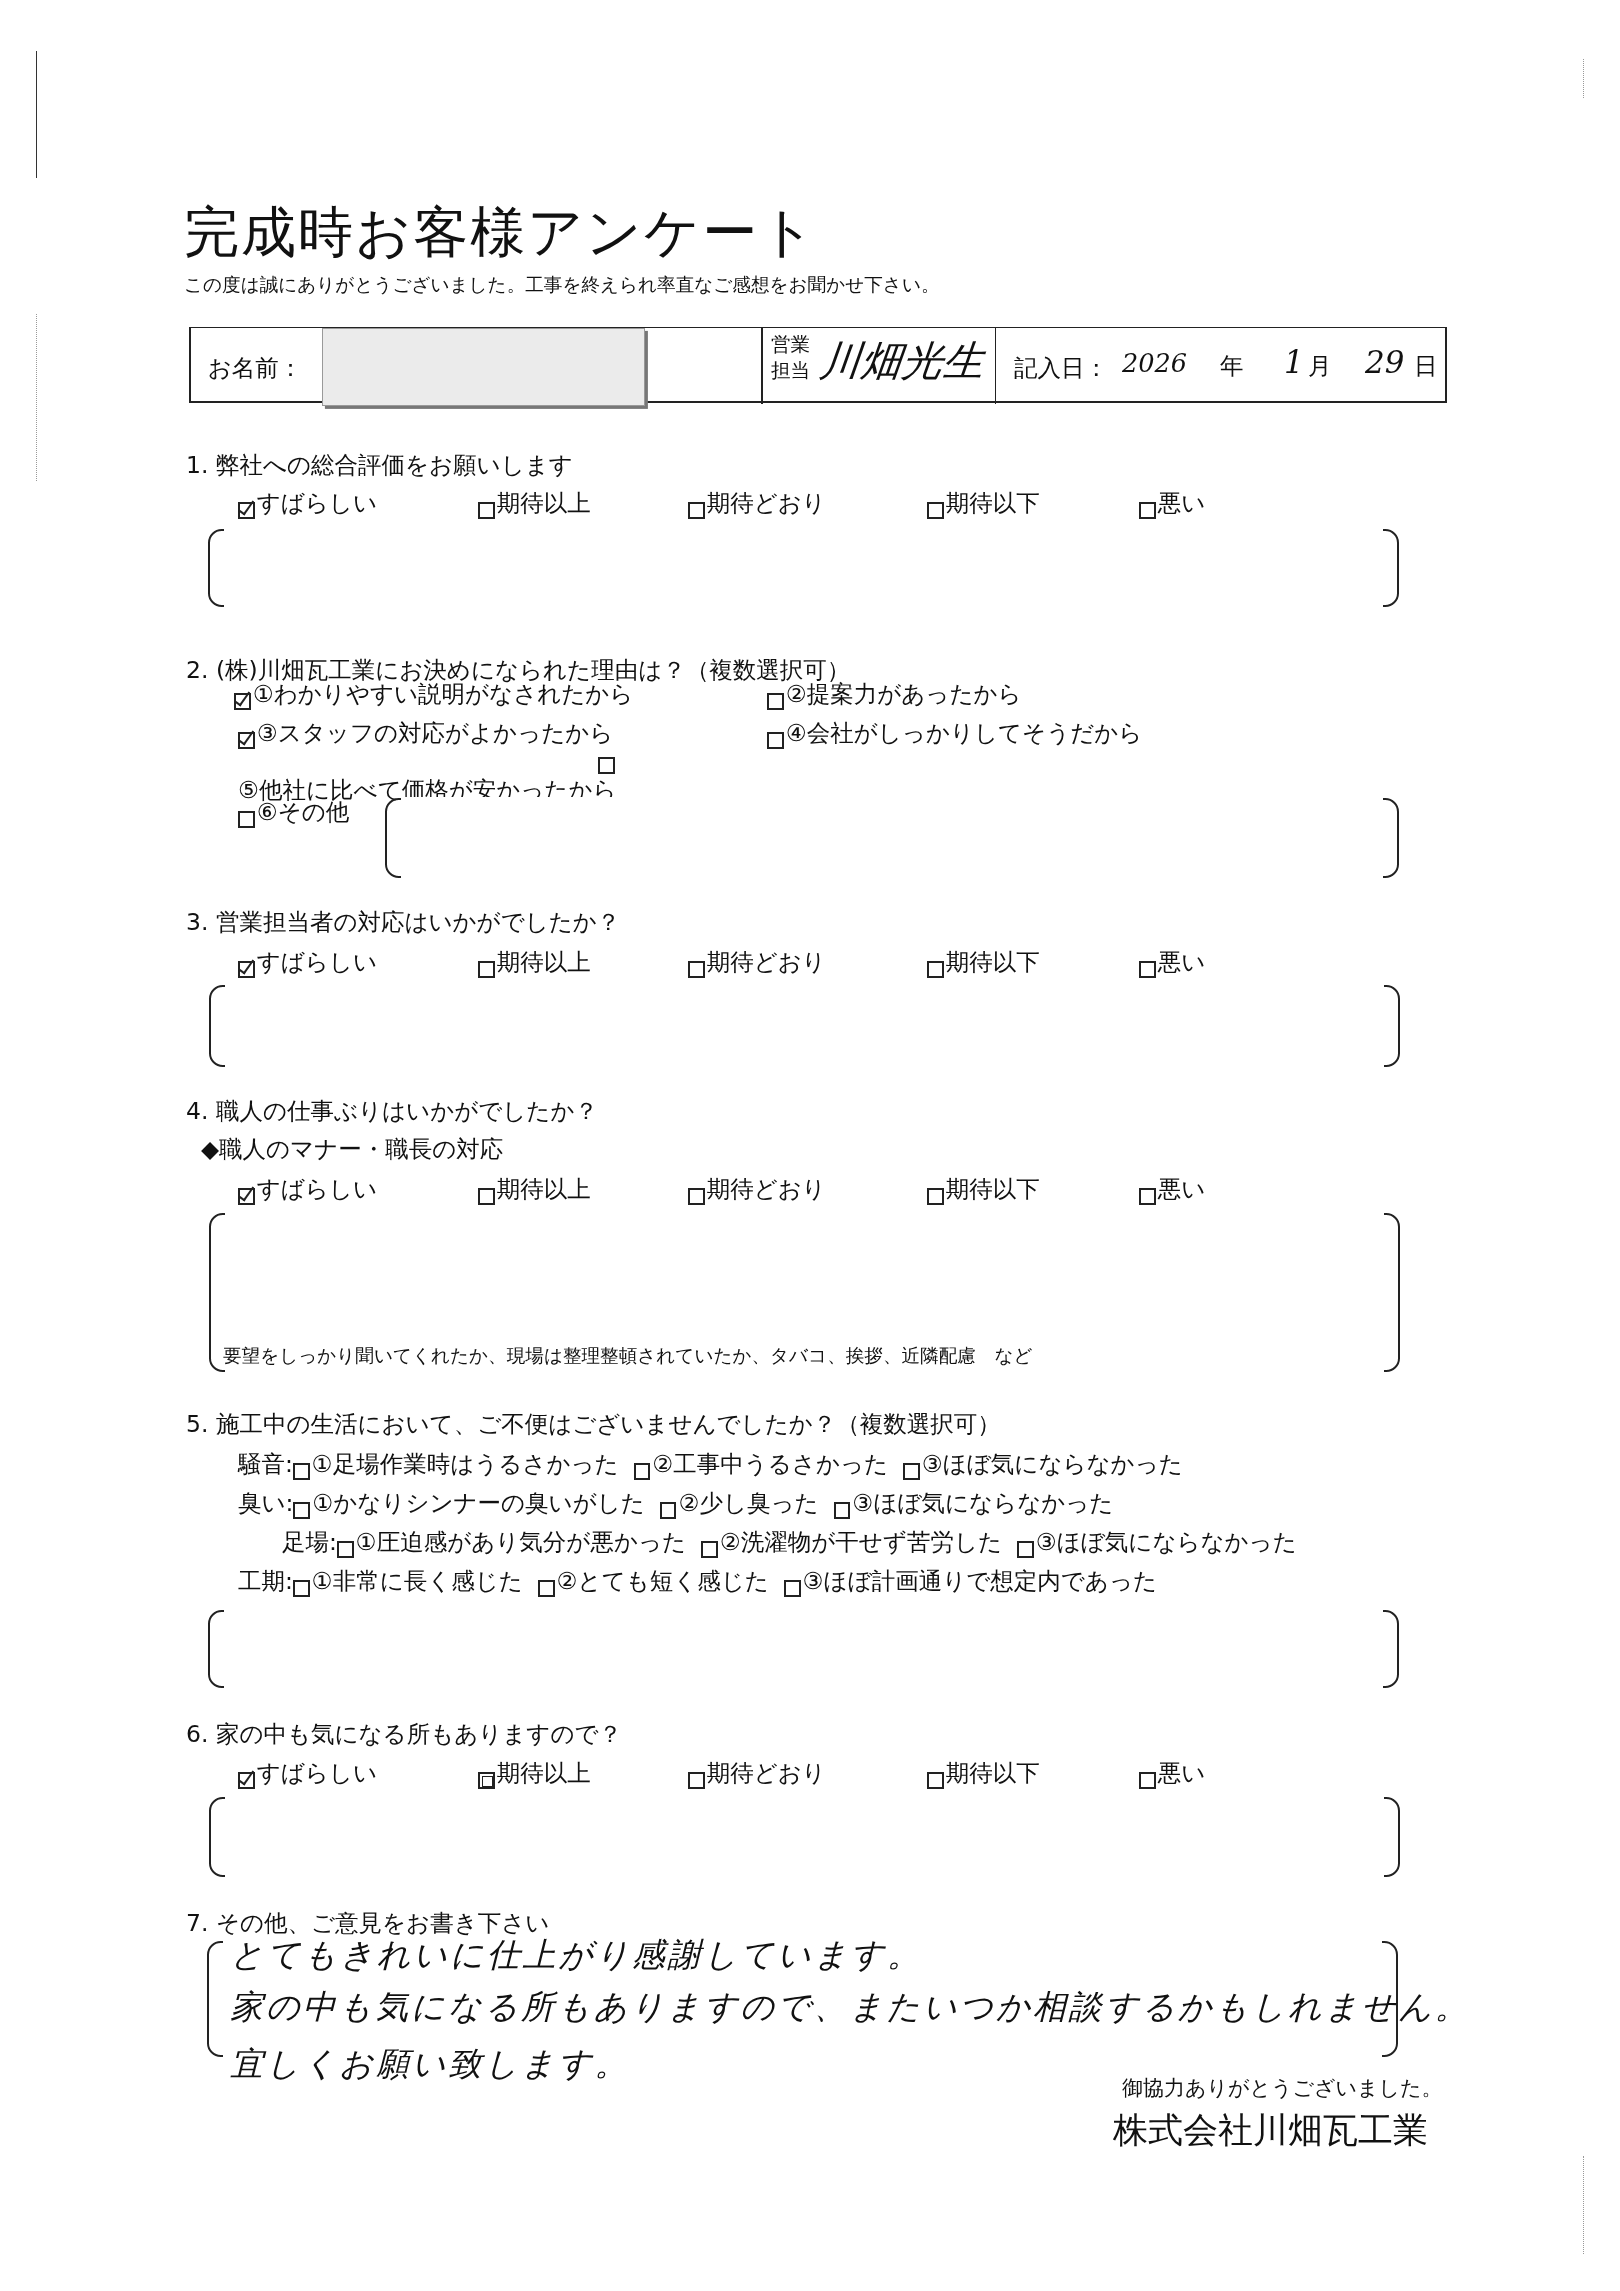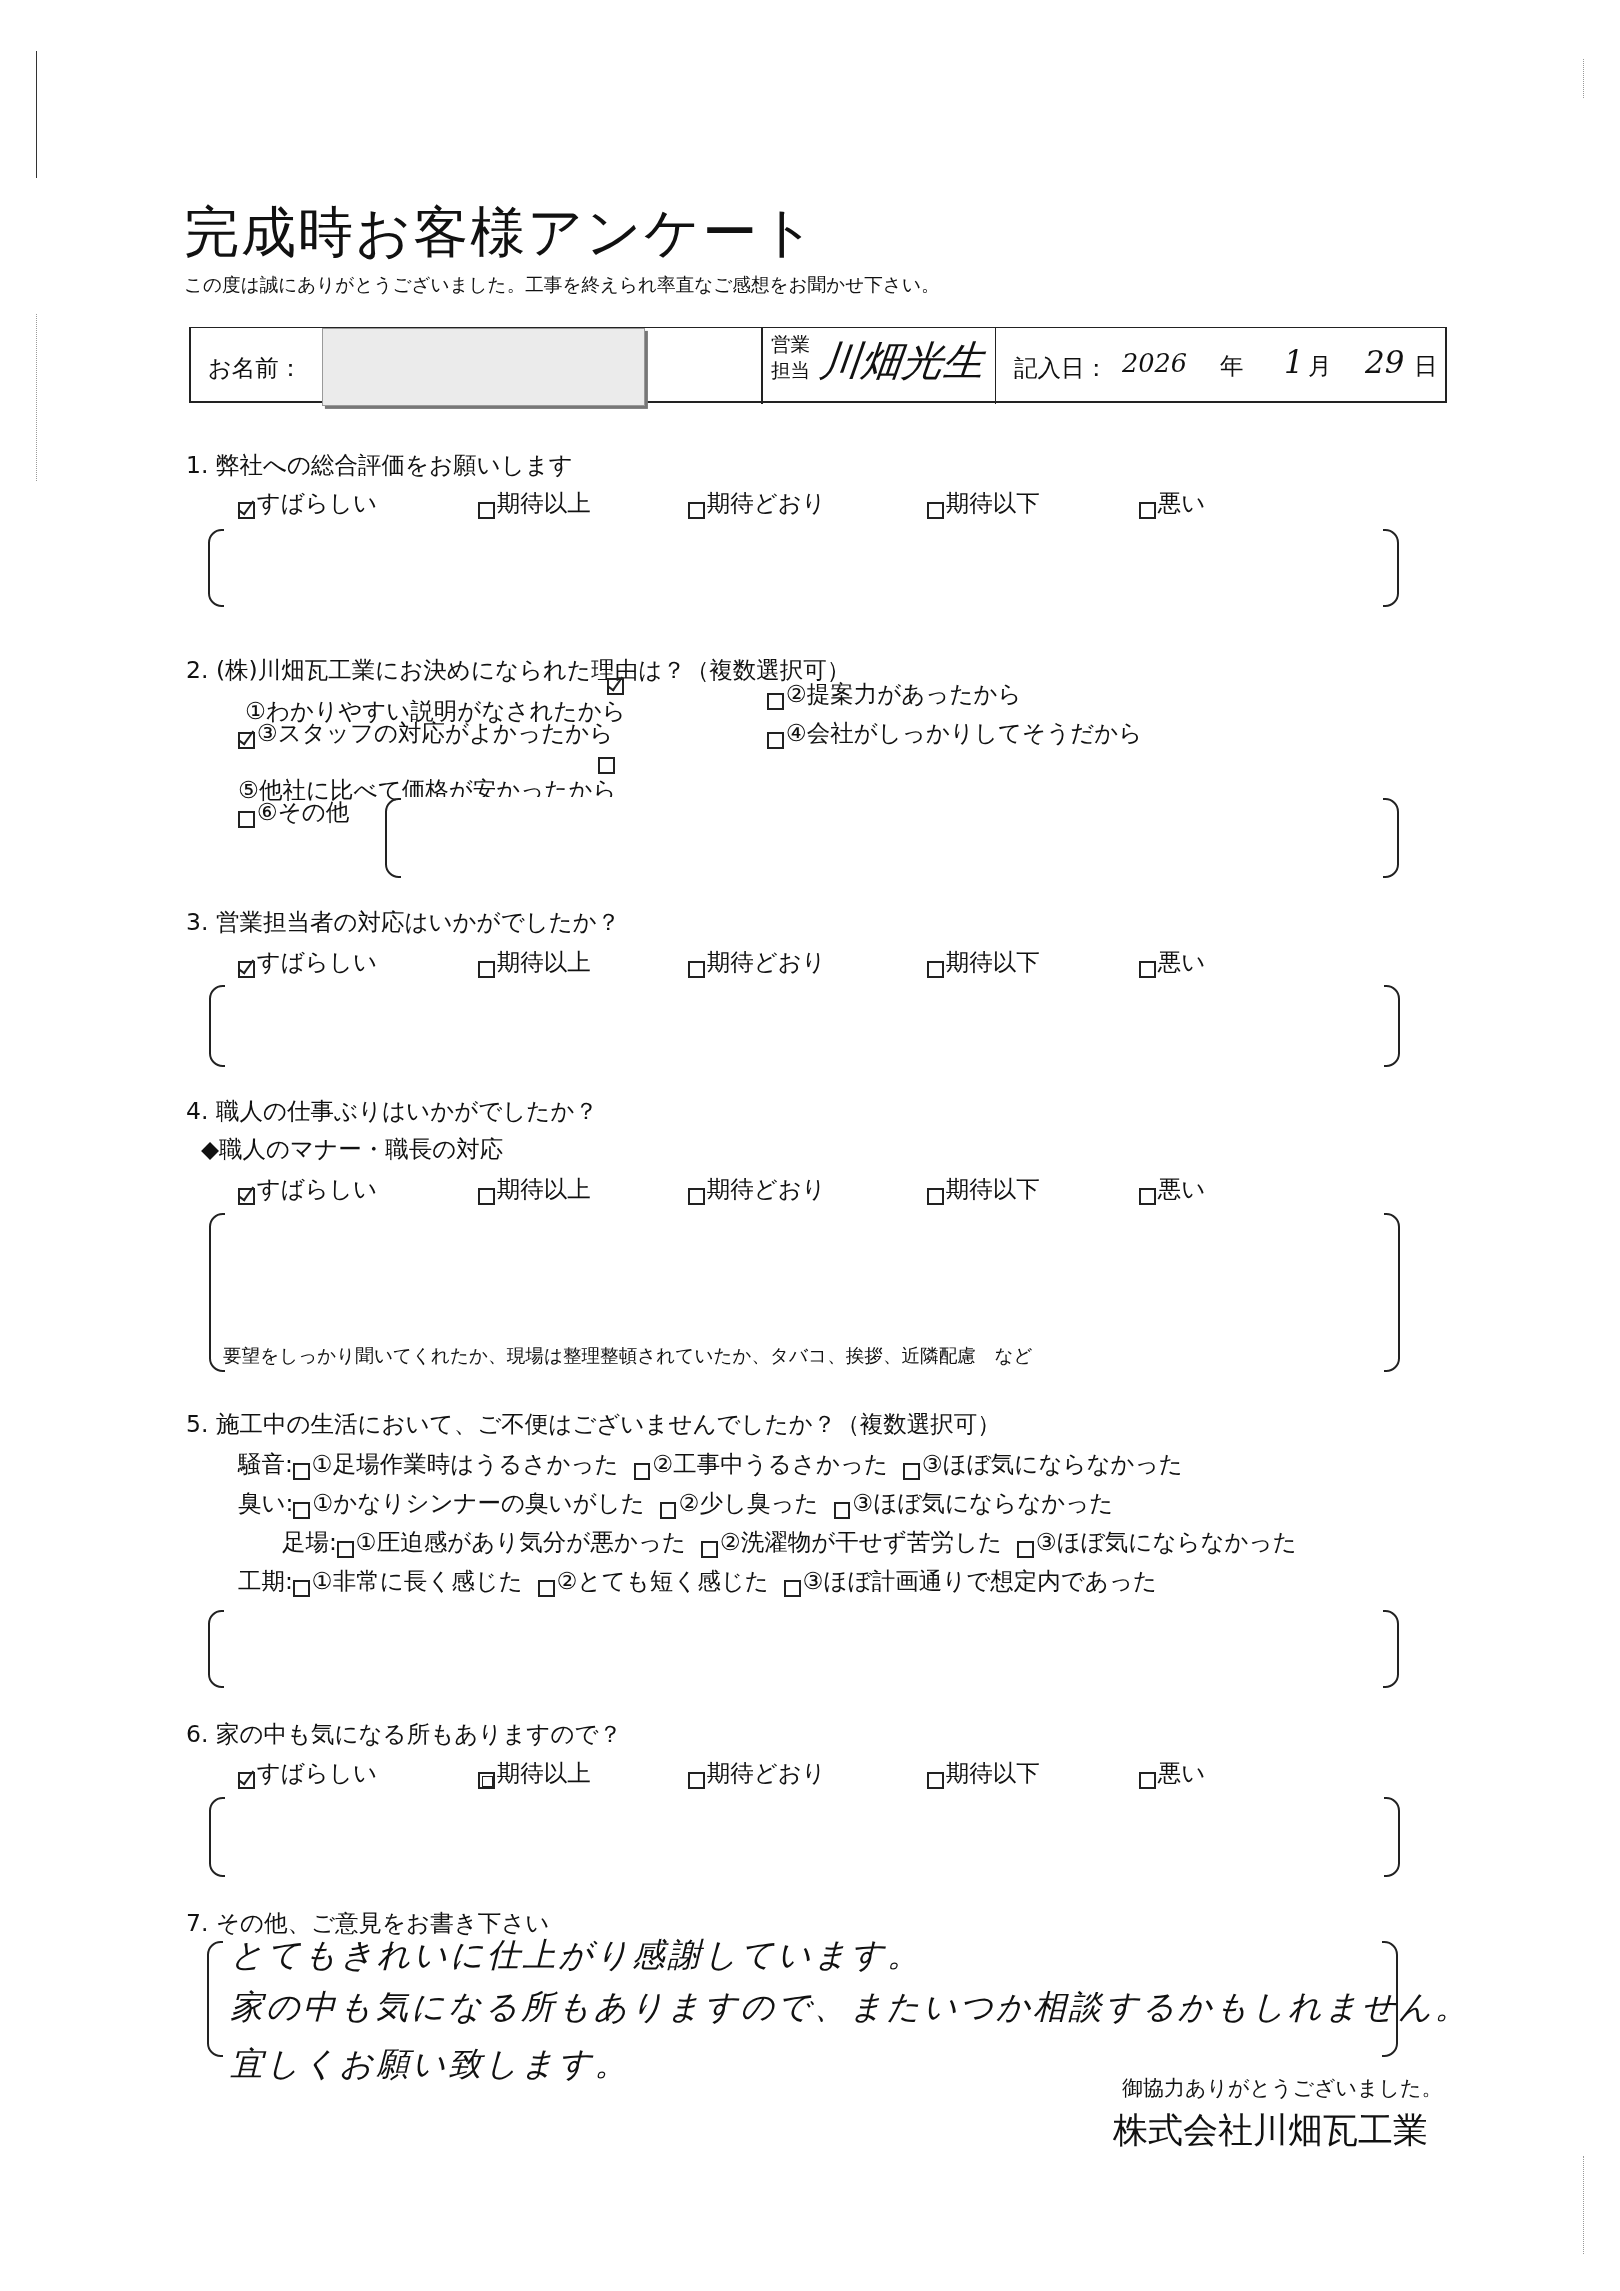--- a/index.html
+++ b/index.html
@@ -93,21 +93,21 @@
     <span class="cb"></span>
     <span>悪い</span>
   </div>
 <div class="bracket" style="left:208px;top:529px;width:1191px;height:78px;">
     <div class="mask"></div>
   </div>
 
 <div class="abs q-title" style="left:186px;top:654px;">
   <span>2.</span>&nbsp;<span>(株)川畑瓦工業にお決めになられた理由は？（複数選択可）</span>
 </div>
-<div class="abs opt" style="left:245px;top:678px;flex-direction:column;">
+<div class="abs opt" style="left:234px;top:678px;">
     <span class="cb checked"></span>
     <span>①わかりやすい説明がなされたから</span>
   </div>
 <div class="abs opt" style="left:767px;top:678px;">
     <span class="cb"></span>
     <span>②提案力があったから</span>
   </div>
 <div class="abs opt" style="left:238px;top:717px;">
     <span class="cb checked"></span>
     <span>③スタッフの対応がよかったから</span>

